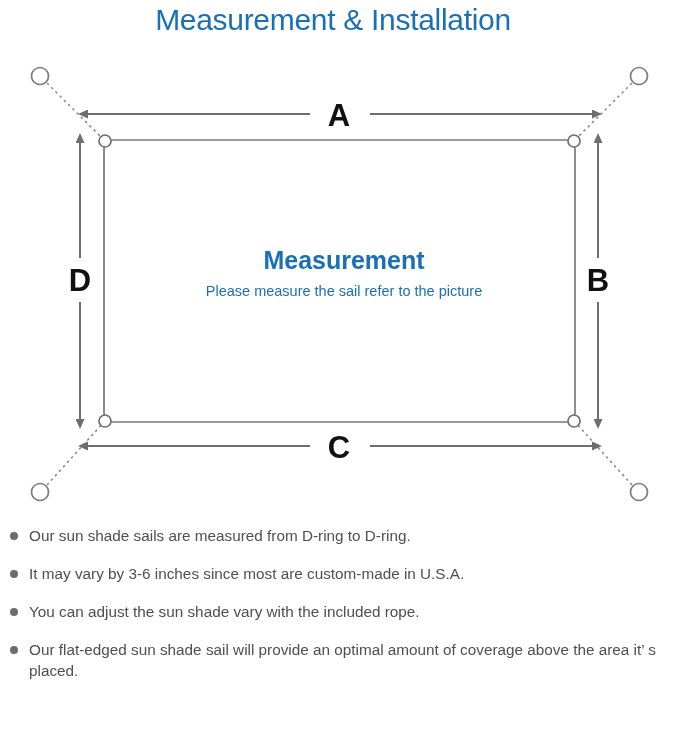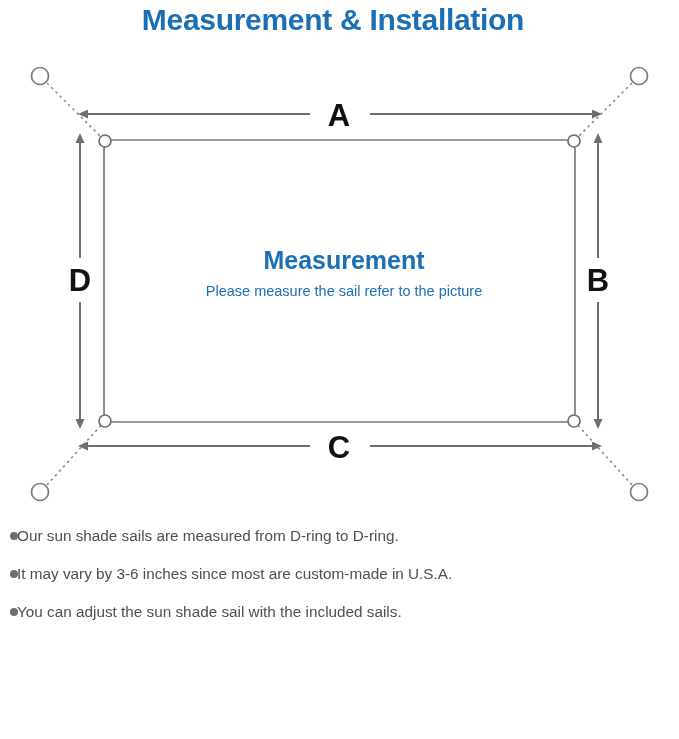--- a/index.html
+++ b/index.html
@@ -16,21 +16,21 @@
     -webkit-font-smoothing: antialiased;
   }
 
   #page-title {
     position: absolute;
     top: 0;
     left: 0;
     width: 666px;
     text-align: center;
     font-size: 30px;
-    font-weight: bold;
+    font-weight: normal;
     color: #1a6fb5;
     letter-spacing: -0.3px;
     line-height: 40px;
     white-space: nowrap;
   }
 
   #diagram {
     position: absolute;
     top: 40px;
     left: 0;
@@ -63,21 +63,21 @@
     position: absolute;
     top: 525px;
     left: 0;
     width: 679px;
     padding: 0;
     margin: 0;
     list-style: none;
   }
   #notes li {
     position: relative;
-    padding-left: 17px;
+    padding-left: 29px;
     margin-bottom: 17px;
     font-size: 15.3px;
     line-height: 21px;
     color: #4f4f4f;
     font-family: "Liberation Sans", sans-serif;
   }
   #notes li .bullet-dot {
     position: absolute;
     left: 10px;
     top: 7px;
@@ -159,15 +159,19 @@
   <li>
     <span class="bullet-dot"></span>
     <span>Our sun shade sails are measured from D-ring to D-ring.</span>
   </li>
   <li>
     <span class="bullet-dot"></span>
     <span>It may vary by 3-6 inches since most are custom-made in U.S.A.</span>
   </li>
   <li>
     <span class="bullet-dot"></span>
-    <span>You can adjust the sun shade sail with the included sails.</span>
+    <span>You can adjust the sun shade vary with the included rope.</span>
+  </li>
+  <li>
+    <span class="bullet-dot"></span>
+    <span>Our flat-edged sun shade sail will provide an optimal amount of coverage above the area it’ s placed.</span>
   </li>
 </ul>
 
 </body></html>

